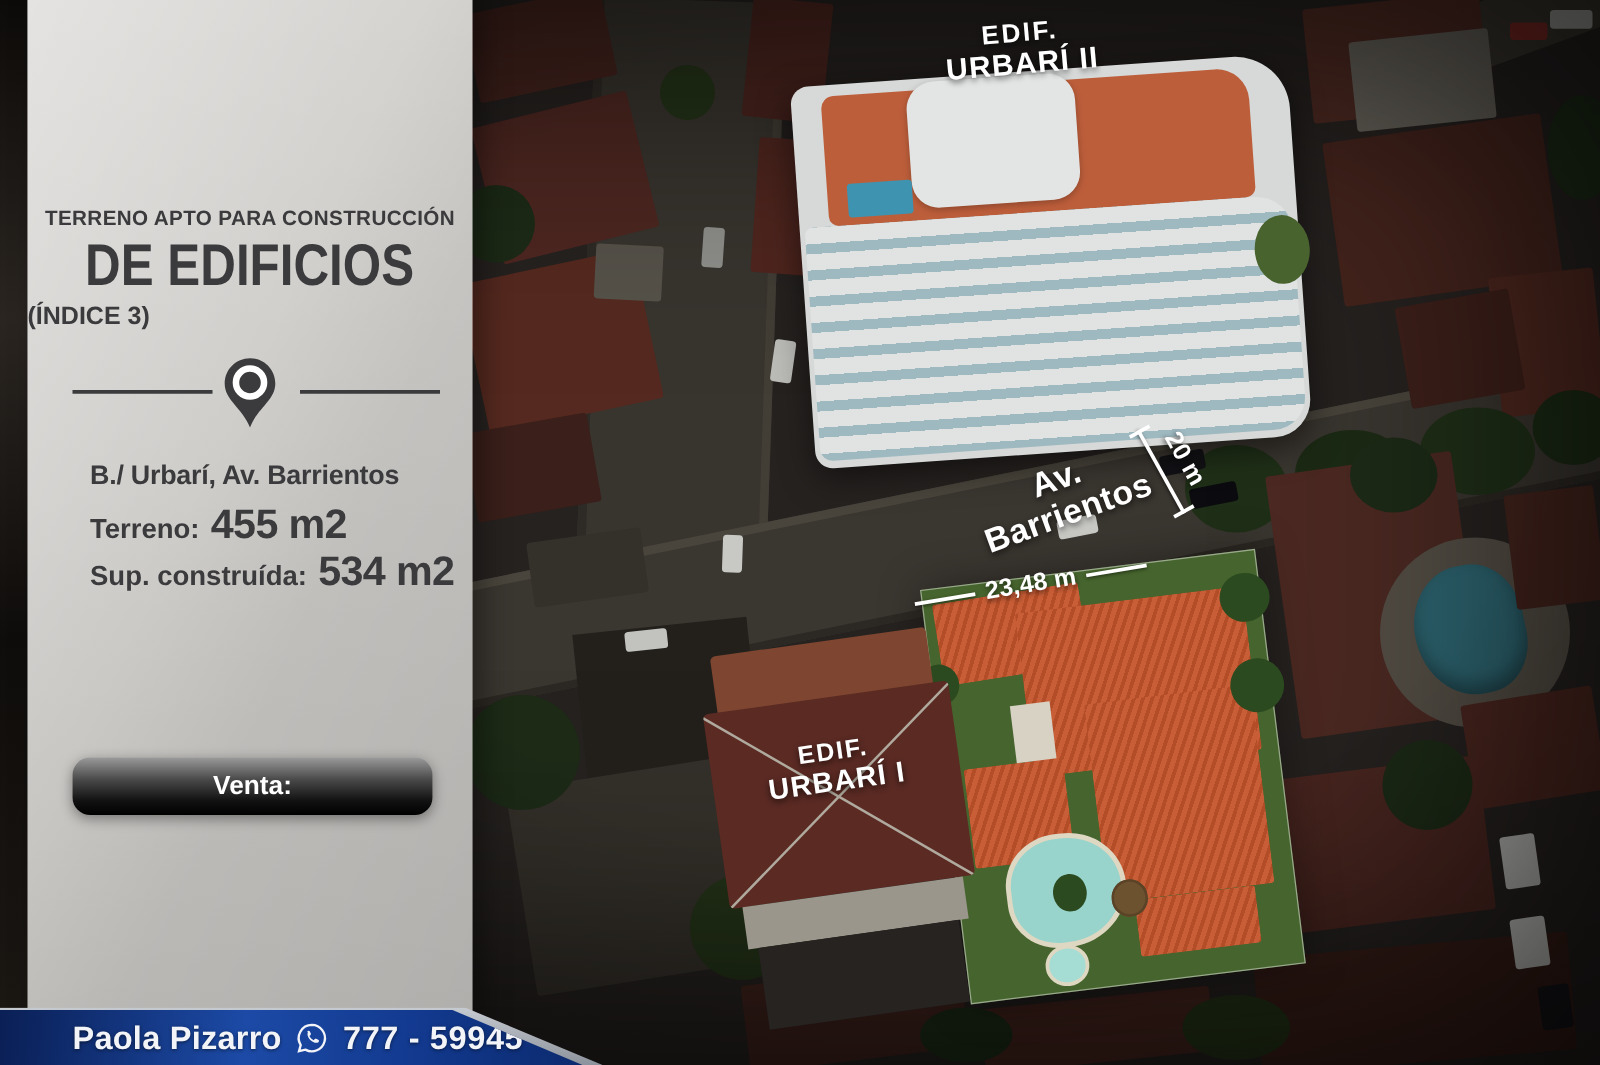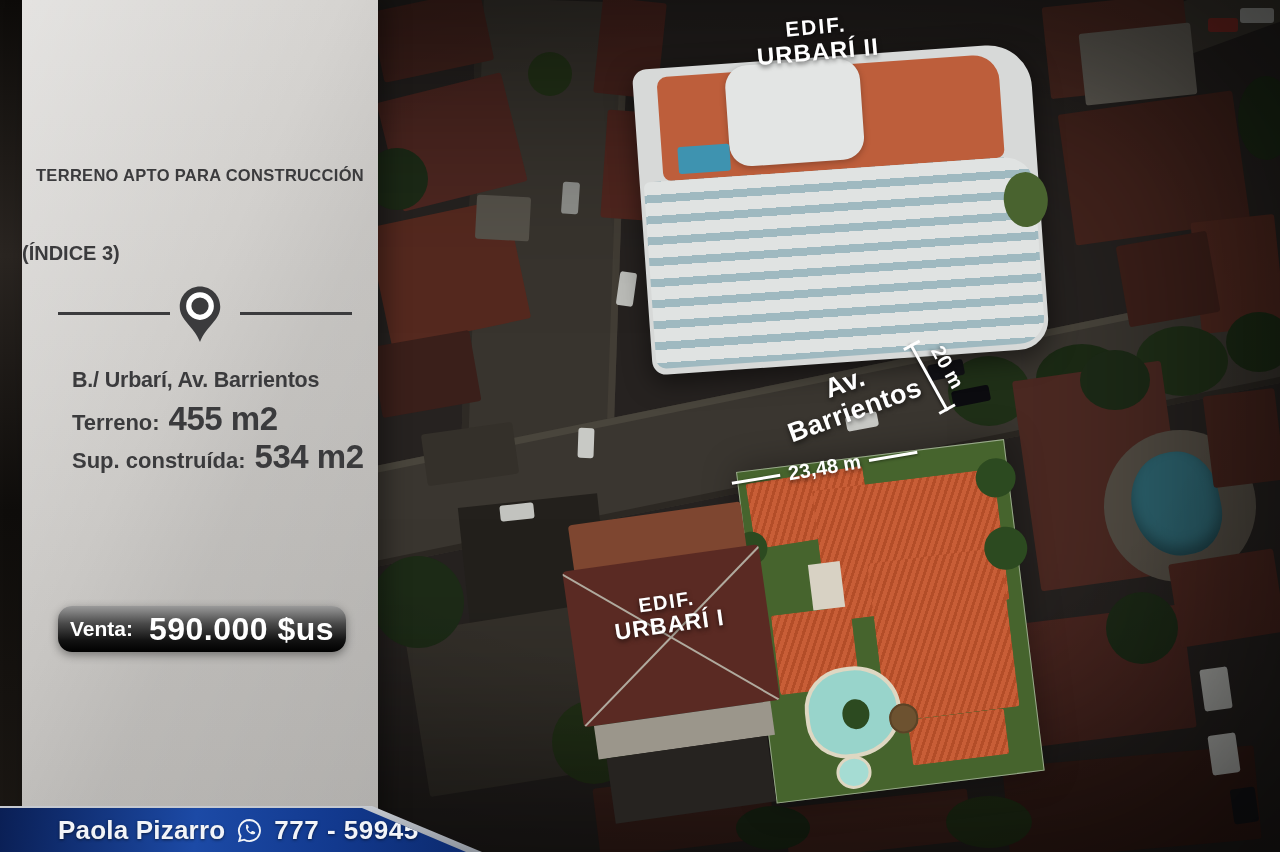--- a/index.html
+++ b/index.html
@@ -234,20 +234,23 @@
       <div class="seg"></div>
       <div class="mtxt">23,48 m</div>
       <div class="seg"></div>
     </div>
   </div>
 
   <div class="edge-strip"></div>
 
   <div class="panel">
     <div class="p-title1">TERRENO APTO PARA CONSTRUCCIÓN</div>
+    <div class="p-title2">
+      <span>DE EDIFICIOS</span>
+    </div>
     <div class="p-title3">(ÍNDICE 3)</div>
 
     <div class="pinrow">
       <div class="pline" style="left:36px;"></div>
       <div class="pline" style="right:26px;"></div>
       <span class="pin-svg">
         <svg width="48" height="66" viewBox="0 0 64 84">
           <path d="M32 4C17 4 5 16 5 31c0 18 19 26 27 47 8-21 27-29 27-47C59 16 47 4 32 4z" fill="#3b3b3d"></path>
           <circle cx="32" cy="30" r="15" fill="none" stroke="#ffffff" stroke-width="7"></circle>
           <circle cx="32" cy="30" r="6" fill="#3b3b3d"></circle>
@@ -262,21 +265,20 @@
       <span class="val">455 m2</span>
     </div>
     <div class="spec" style="top:438px;">
       <span class="lab">Sup. construída:</span>
       <span class="val">534 m2</span>
     </div>
   </div>
 
   <div class="badge">
     <span class="lab">Venta:</span>
-    <span class="val">590.000 $us</span>
   </div>
 
   <div class="banner-bevel"></div>
   <div class="banner">
     <span class="name">Paola Pizarro</span>
     <span style="display:inline-flex;">
       <svg width="27" height="27" viewBox="0 0 32 32">
         <path d="M16 3.5A12.5 12.5 0 0 0 5.4 22.6L3.8 28.4l6-1.5A12.5 12.5 0 1 0 16 3.5z" fill="none" stroke="#f2f4f8" stroke-width="2.2"></path>
         <path d="M11.6 9.8c.5-1.1 2-1.2 2.5-.1l.9 1.9c.2.5.1 1.1-.3 1.5l-1 1c.8 1.7 2.2 3.1 3.9 3.9l1-1c.4-.4 1-.5 1.5-.3l1.9.9c1.1.5 1 2-.1 2.5-1 .4-2.1.5-3.2.2-3.2-.9-5.8-3.5-6.7-6.7-.3-1.1-.2-2.2.2-3.2z" fill="#f2f4f8"></path>
       </svg>

